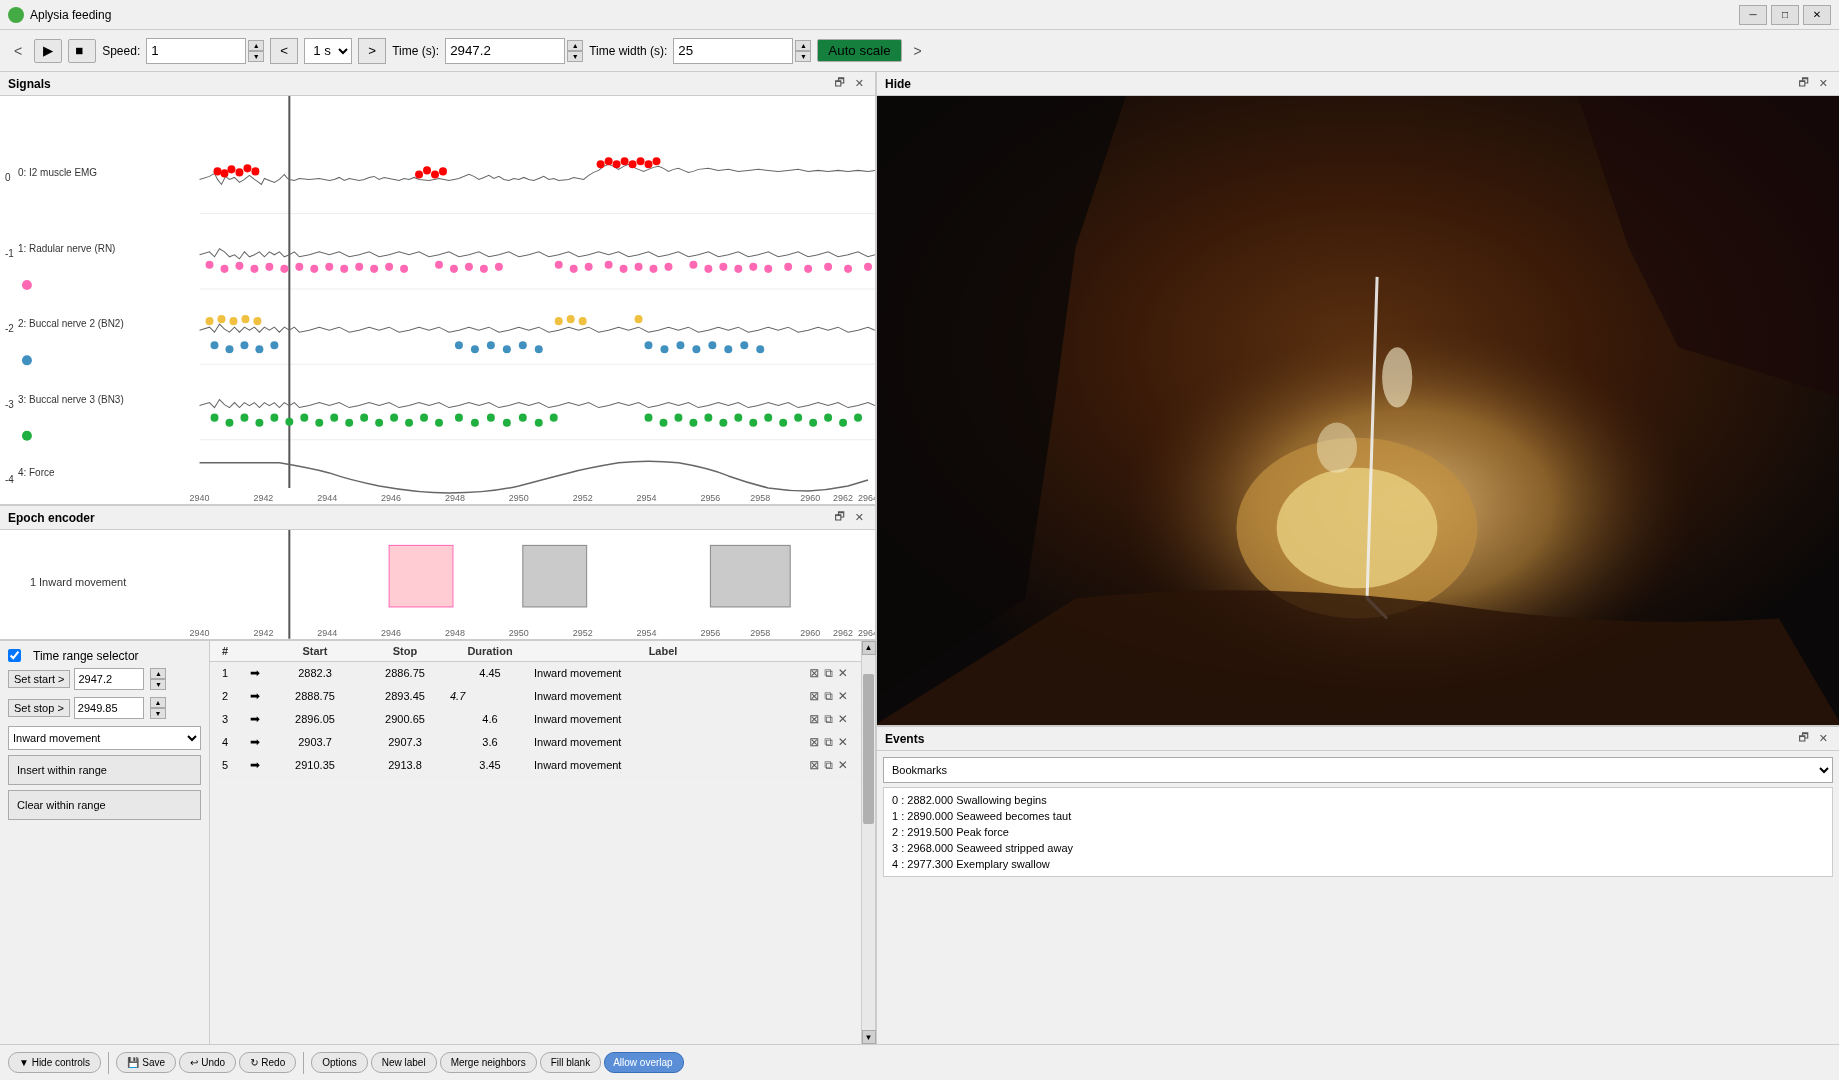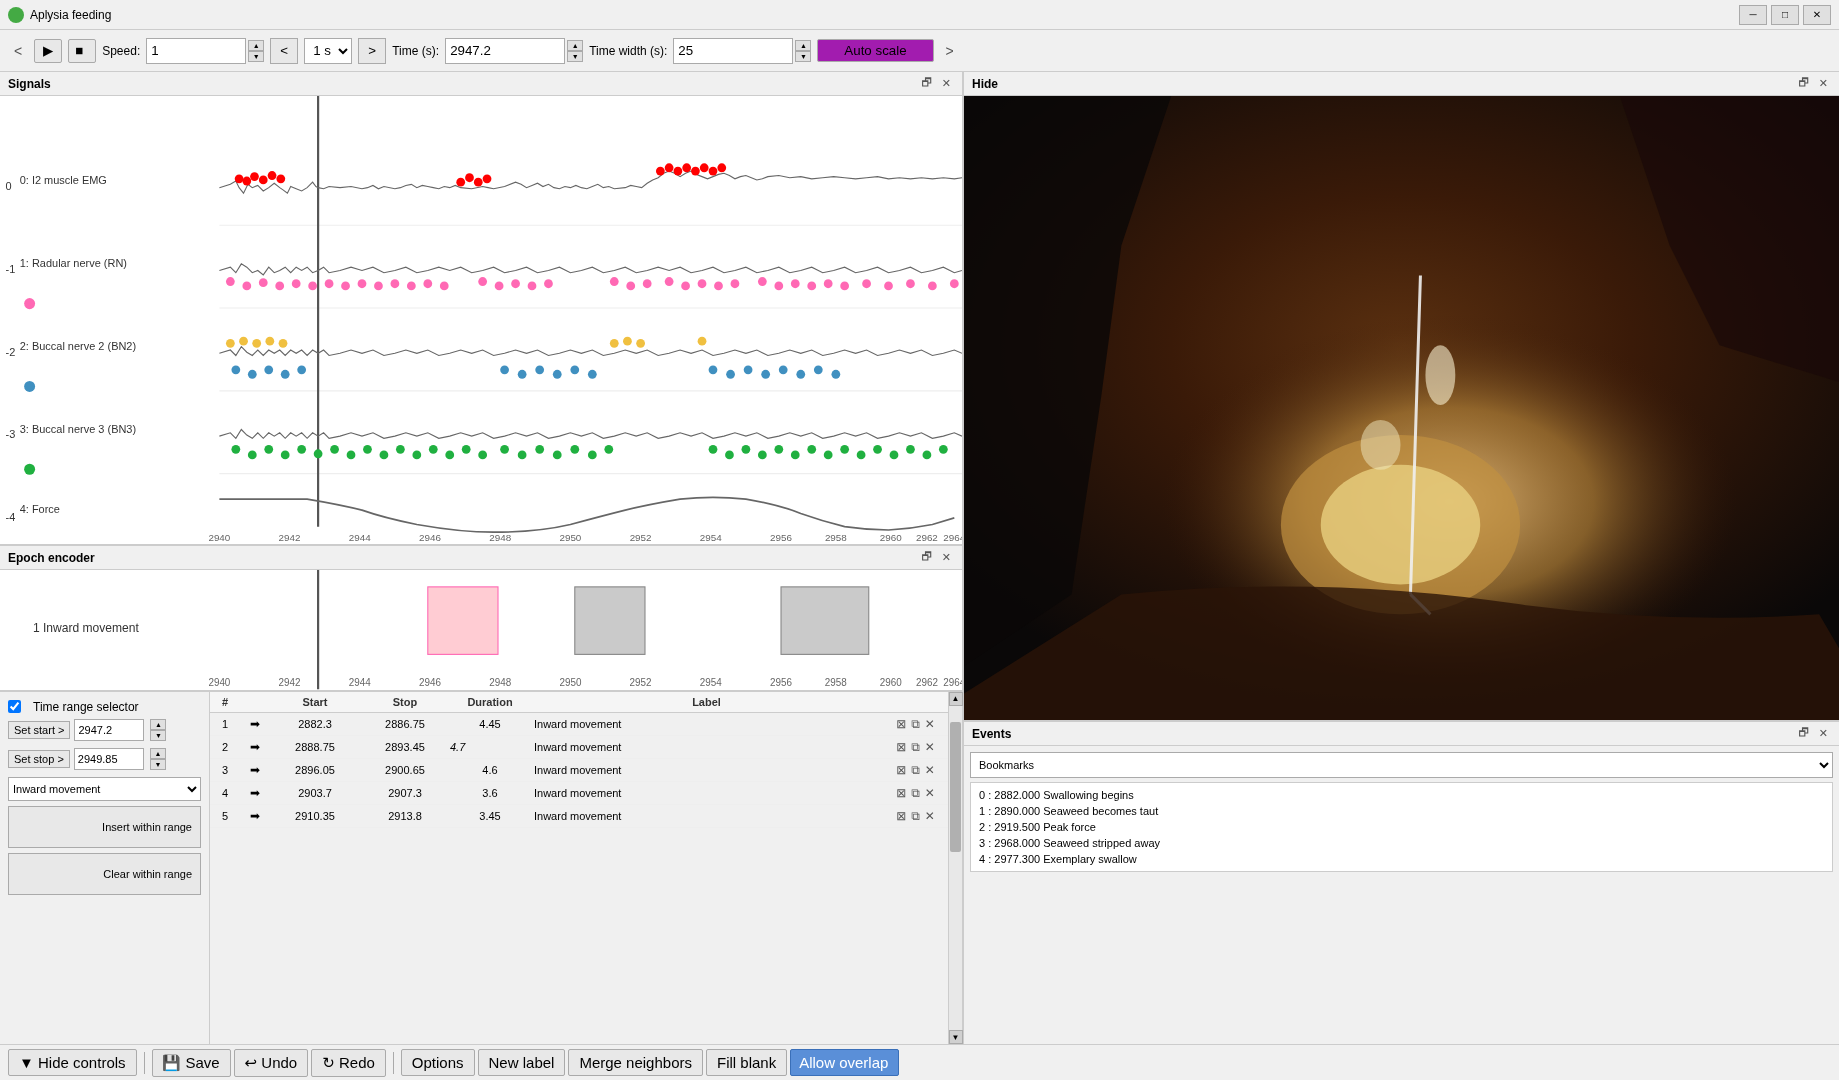--- a/index.html
+++ b/index.html
@@ -16,35 +16,35 @@
     .toolbar { background: #f0f0f0; height: 42px; display: flex; align-items: center; padding: 0 8px; gap: 6px; border-bottom: 1px solid #ccc; }
     .nav-arrow { background: none; border: none; font-size: 14px; cursor: pointer; color: #555; padding: 2px 6px; }
     .toolbar-btn { background: #e8e8e8; border: 1px solid #aaa; padding: 3px 6px; cursor: pointer; border-radius: 2px; display: flex; align-items: center; gap: 3px; }
     .toolbar-btn.play { width: 28px; height: 24px; display: flex; align-items: center; justify-content: center; }
     .toolbar-btn.stop { width: 28px; height: 24px; background: #e8e8e8; }
     .speed-input { width: 100px; height: 26px; border: 1px solid #aaa; padding: 2px 4px; }
     .time-input { width: 120px; height: 26px; border: 1px solid #aaa; padding: 2px 4px; }
     .time-width-input { width: 120px; height: 26px; border: 1px solid #aaa; padding: 2px 4px; }
     .toolbar select { height: 26px; border: 1px solid #aaa; background: #fff; padding: 2px 4px; }
     .label-text { font-size: 12px; }
-    .autoscale-btn { background: #a21caf; border: 1px solid #aaa; padding: 3px 26px; cursor: pointer; border-radius: 2px; }
+    .autoscale-btn { background: #15803d; border: 1px solid #aaa; padding: 3px 10px; cursor: pointer; border-radius: 2px; }
     .time-nav-btn { background: #e8e8e8; border: 1px solid #aaa; width: 28px; height: 26px; cursor: pointer; display: flex; align-items: center; justify-content: center; }
     .panel-header { background: #f0f0f0; border-bottom: 1px solid #ccc; padding: 3px 8px; display: flex; align-items: center; justify-content: space-between; height: 24px; }
     .panel-title { font-weight: bold; font-size: 12px; }
     .panel-controls { display: flex; gap: 4px; }
     .panel-ctrl-btn { background: none; border: none; cursor: pointer; font-size: 11px; color: #555; padding: 1px 3px; }
     .checkbox-row { display: flex; align-items: center; gap: 12px; }
     .input-row { display: flex; align-items: center; gap: 4px; margin-bottom: 2px; }
     .small-input { width: 70px; height: 22px; border: 1px solid #aaa; padding: 1px 3px; font-size: 11px; }
-    .range-btn { background: #e8e8e8; border: 1px solid #aaa; padding: 14px 8px; cursor: pointer; font-size: 11px; width: 100%; text-align: right; }
+    .range-btn { background: #e8e8e8; border: 1px solid #aaa; padding: 8px 8px; cursor: pointer; font-size: 11px; width: 100%; text-align: left; }
     .dropdown-select { width: 100%; height: 24px; border: 1px solid #aaa; background: #fff; font-size: 11px; }
     .th { text-align: center; font-size: 11px; font-weight: bold; color: #333; }
     .icon-btn { background: none; border: none; cursor: pointer; font-size: 12px; color: #555; padding: 1px; }
     .event-item { padding: 2px 4px; cursor: pointer; }
-    .bottom-btn { background: #e8e8e8; border: 1px solid #aaa; padding: 4px 10px; cursor: pointer; font-size: 15px; border-radius: 2px; }
+    .bottom-btn { background: #e8e8e8; border: 1px solid #aaa; padding: 4px 10px; cursor: pointer; font-size: 10px; border-radius: 10px; }
     .bottom-btn.active { background: #5a8fd8; color: white; border-color: #3a6fb8; padding-left: 8px; }
     .bottom-sep { width: 1px; height: 22px; background: #aaa; margin: 0 4px; }
     .spinner-group { display: flex; flex-direction: column; margin-left: 2px; }
     .spin-btn { width: 16px; height: 11px; background: #e0e0e0; border: 1px solid #aaa; cursor: pointer; display: flex; align-items: center; justify-content: center; font-size: 7px; line-height: 1; }
 
     .bottom-row { height: 36px; background: #f0f0f0; border-top: 1px solid #ccc; display: flex; align-items: center; padding: 0 8px; gap: 3px; }
 
     .ctrl-col { width: 210px; border-right: 1px solid #ccc; padding: 8px; display: flex; flex-direction: column; gap: 5px; }
     .tbl-col { flex: 1; display: flex; flex-direction: column; }
   </style>
@@ -101,21 +101,21 @@
   </div>
 
   <button class="autoscale-btn">Auto scale</button>
 
   <button class="nav-arrow">&gt;</button>
 </div>
 
 <div style="display:flex;flex-direction:column;height:calc(1080px - 72px);">
   <div style="display:flex;flex:1;overflow:hidden;">
 
-    <div style="width:964px;border-right:2px solid #ccc;display:flex;flex-direction:column;">
+    <div style="width:877px;border-right:2px solid #ccc;display:flex;flex-direction:column;">
 
       <div style="flex:0 0 430px;border-bottom:2px solid #ccc;display:flex;flex-direction:column;">
         <div class="panel-header">
           <span class="panel-title">Signals</span>
           <div class="panel-controls">
             <button class="panel-ctrl-btn">🗗</button>
             <button class="panel-ctrl-btn">✕</button>
           </div>
         </div>
         <div style="flex:1;background:#fff;position:relative;overflow:hidden;">

